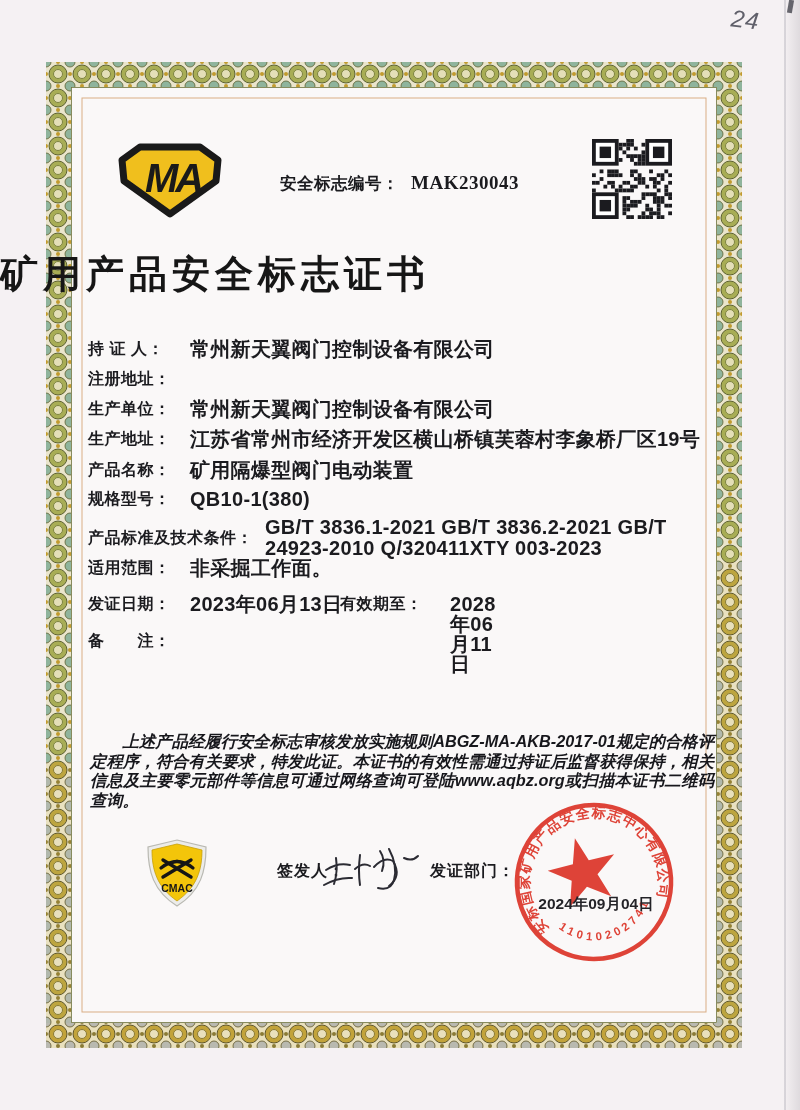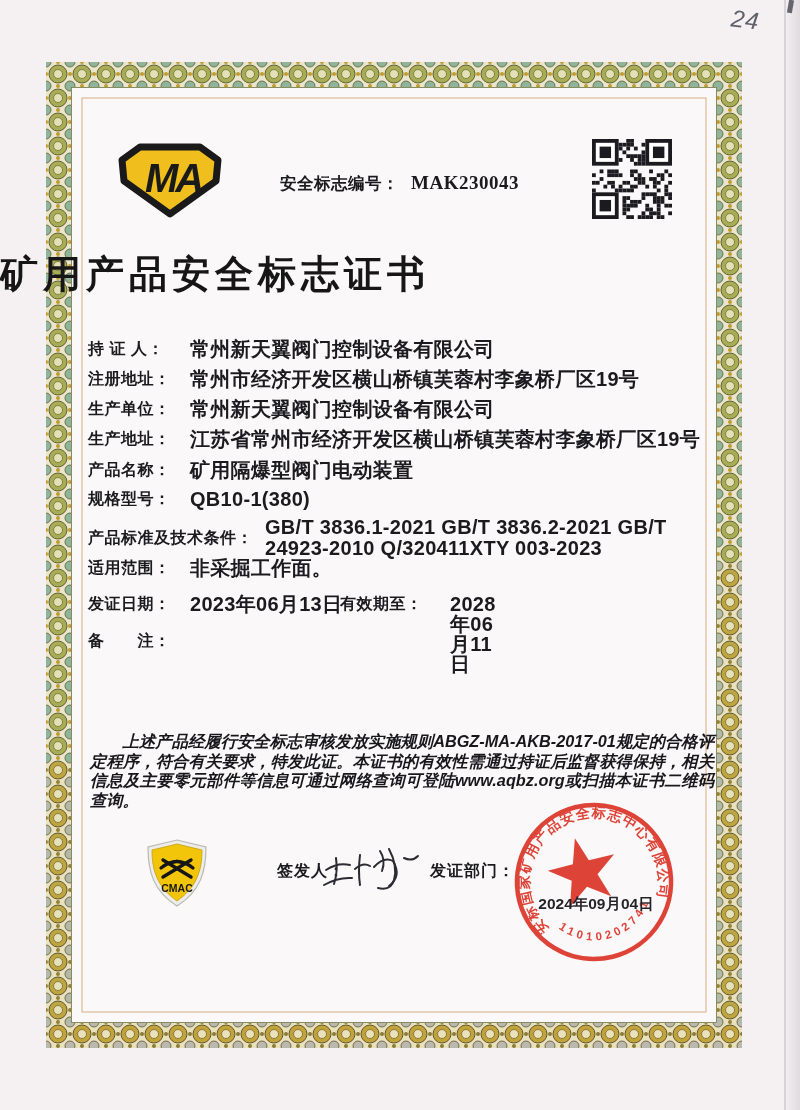--- a/index.html
+++ b/index.html
@@ -243,21 +243,20 @@
     </svg>
 
   <div class="title">矿用产品安全标志证书</div>
 
   <div class="row" style="top:339px">
     <span class="lbl">持 证 人：</span>
     <span class="val">常州新天翼阀门控制设备有限公司</span>
   </div>
   <div class="row" style="top:369px">
     <span class="lbl">注册地址：</span>
-    <span class="val">常州市经济开发区横山桥镇芙蓉村李象桥厂区19号</span>
   </div>
   <div class="row" style="top:399px">
     <span class="lbl">生产单位：</span>
     <span class="val">常州新天翼阀门控制设备有限公司</span>
   </div>
   <div class="row" style="top:429px">
     <span class="lbl">生产地址：</span>
     <span class="val">江苏省常州市经济开发区横山桥镇芙蓉村李象桥厂区19号</span>
   </div>
   <div class="row" style="top:460px">

